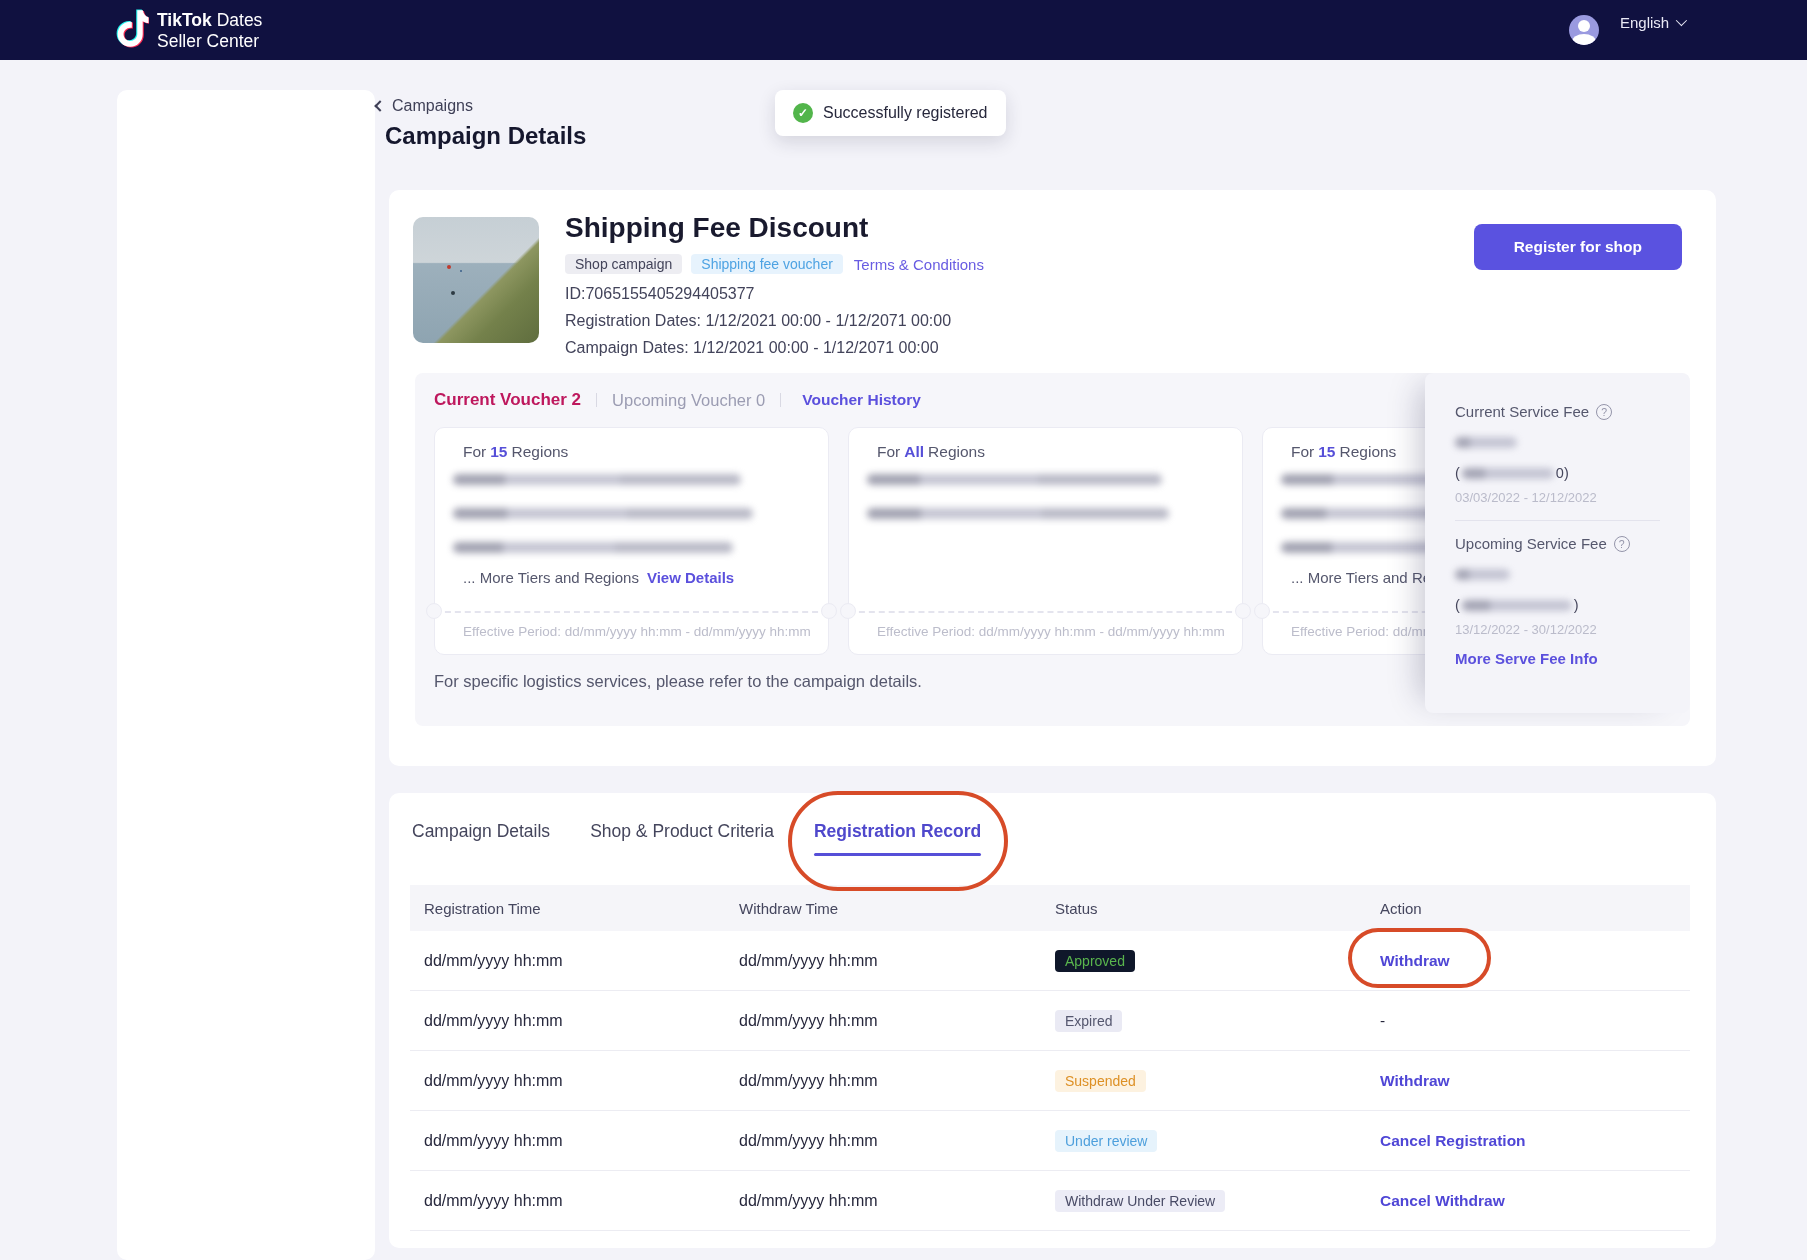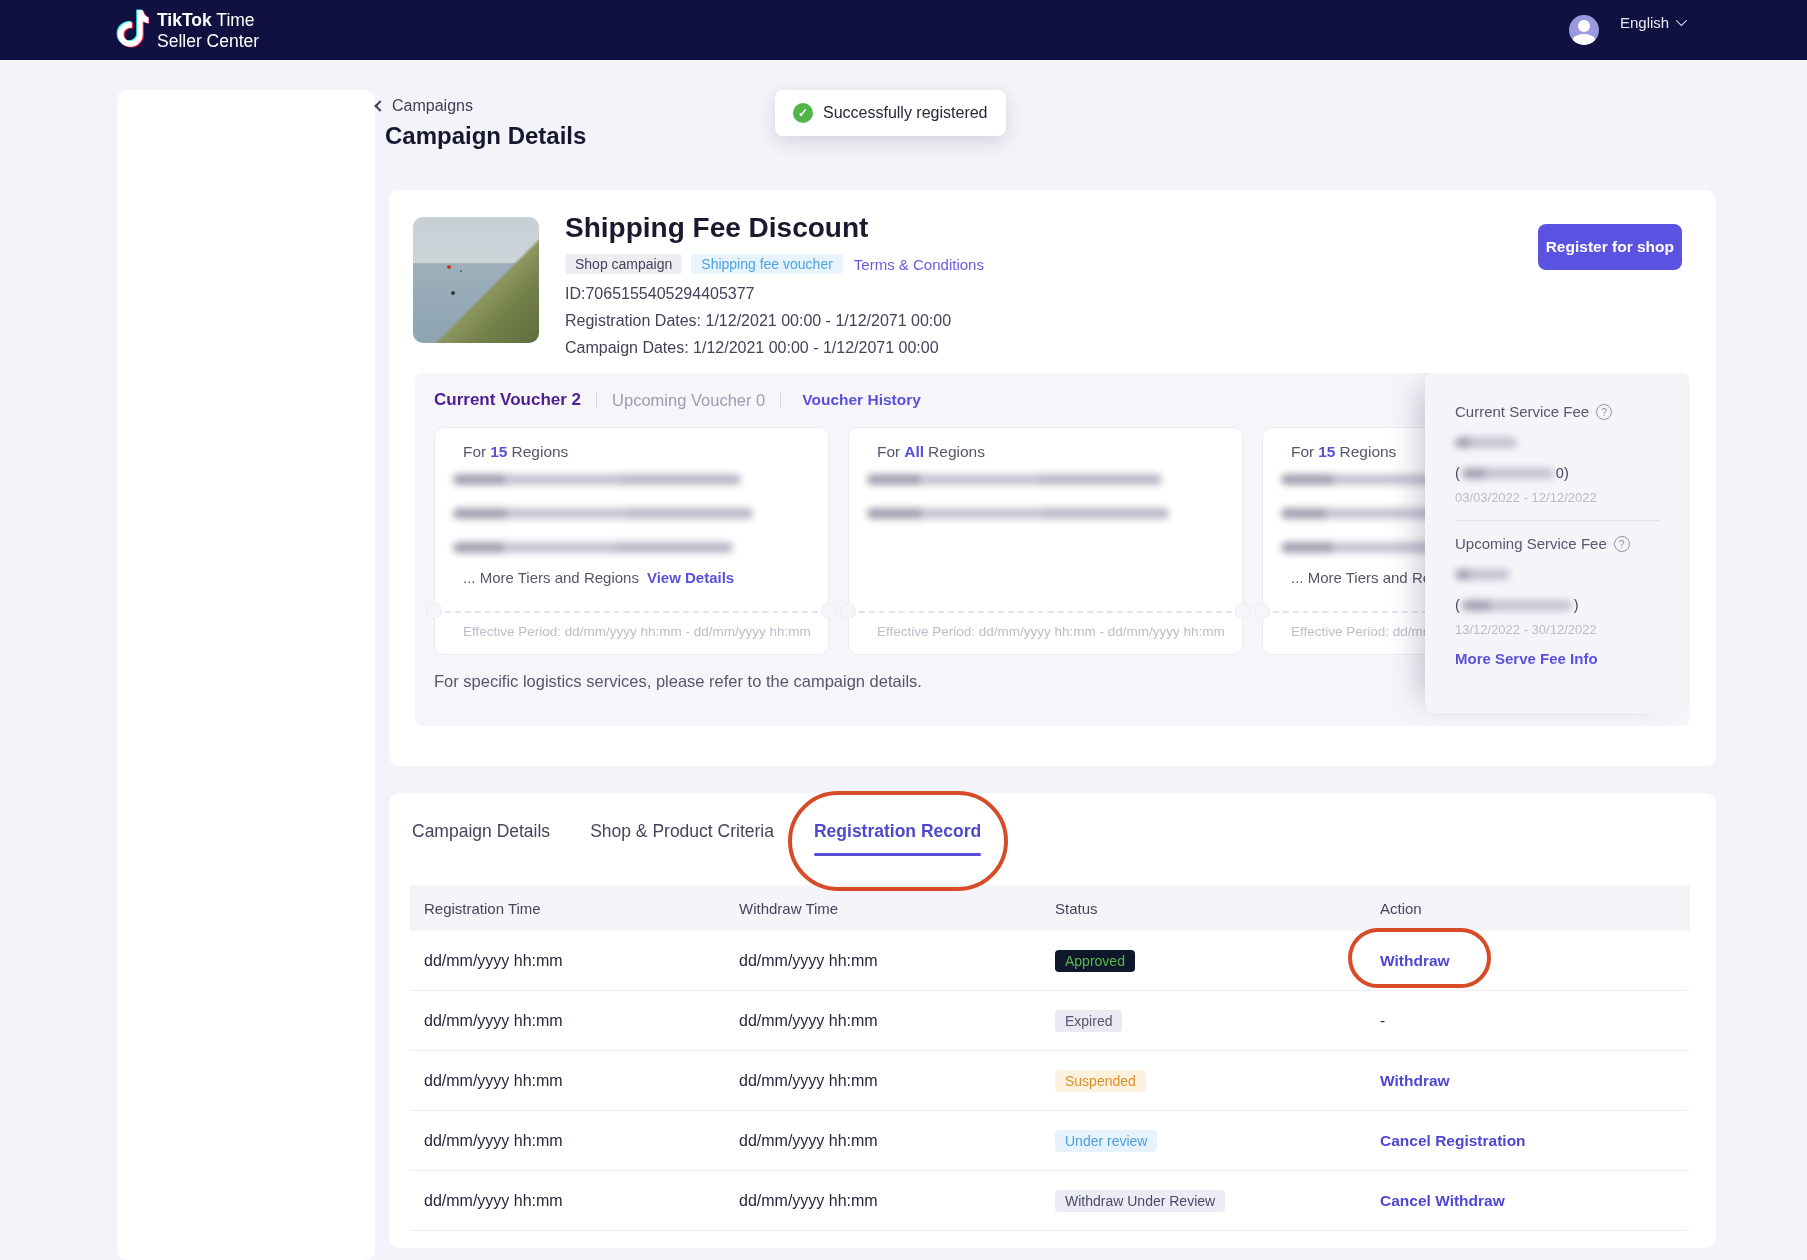--- a/index.html
+++ b/index.html
@@ -38,26 +38,26 @@
   }
   .camp-img::after { content:""; position:absolute; left:34px; top:48px; width:4px; height:4px; border-radius:50%; background:#c03a2e; box-shadow:12px 4px 0 -1px #3a5f8a, 4px 26px 0 0 #2e3b44; }
   .camp-info { position:absolute; left:176px; top:22px; }
   .camp-name { font-size:28px; font-weight:700; color:#191a2e; }
   .tag-row { display:flex; align-items:center; gap:9px; margin-top:8px; height:24px; }
   .pill { font-size:14px; padding:2px 10px; border-radius:4px; white-space:nowrap; }
   .pill-shop { background:#ededf2; color:#43445a; }
   .pill-voucher { background:#e7f3fd; color:#4ea3e3;text-align:center; }
   .terms-link { font-size:15px; color:#685ce2; margin-left:2px; cursor:pointer; }
   .meta-line { font-size:16px; color:#42435a; margin-top:8px; line-height:19px; }
-  .register-btn { position:absolute; right:34px; top:34px; height:46px; padding:0 8px; background:#5a52e0; color:#fff; font-size:15.5px; font-weight:600; border:none; border-radius:8px; cursor:pointer; }
+  .register-btn { position:absolute; right:34px; top:34px; height:46px; padding:0 40px; background:#5a52e0; color:#fff; font-size:15.5px; font-weight:600; border:none; border-radius:8px; cursor:pointer; }
 
   
   .v-section { position:absolute; left:26px; top:183px; width:1275px; height:353px; background:#f6f6fa; border-radius:8px; overflow:hidden; }
   .v-tabs { position:absolute; left:19px; top:17px; display:flex; align-items:center; gap:15px; }
-  .v-tab-current { font-size:17px; font-weight:700; color:#4c1d95; cursor:pointer; }
+  .v-tab-current { font-size:17px; font-weight:700; color:#be185d; cursor:pointer; }
   .v-tab-upcoming { font-size:16.5px; color:#9b9cb2; cursor:pointer; }
   .v-tab-history { font-size:15.5px; font-weight:600; color:#5b50dd; cursor:pointer; margin-left:6px; }
   .v-sep { width:1px; height:14px; background:#d9d9e3; }
   .v-cards { position:absolute; left:19px; top:54px; display:flex; gap:19px; }
   .v-card { position:relative; width:395px; height:228px; background:#fff; border:1px solid #ebebf3; border-radius:10px; }
   .v-region { position:absolute; left:28px; top:15px; font-size:15.5px; color:#55576d; }
   .v-region .cnt { color:#564fd8; font-weight:600; margin:0 4px; }
   .blur-bar { position:absolute; height:11px; border-radius:6px; opacity:.6; filter:blur(3.5px);
     background:linear-gradient(90deg,#63647d 0%,#63647d 18%,#9d9eb4 18%,#9d9eb4 58%,#8a8ba1 58%,#8a8ba1 100%); }
   .v-more { position:absolute; left:28px; top:141px; font-size:15px; color:#55576d; white-space:nowrap; }
@@ -114,21 +114,21 @@
       <svg width="36" height="44" viewBox="0 0 40 46">
         <g transform="translate(-1.2,-0.8)">
             <path fill="#25f4ee" d="M27 1h6.2c.5 3.9 2.9 7 6.3 7.9v6.4c-2.4-.1-4.6-.8-6.5-2v14.5c0 7.7-6.2 13.9-13.9 13.9S5.2 35.5 5.2 27.8 11.4 13.9 19.1 13.9c.6 0 1.2 0 1.8.1v6.6c-.6-.1-1.2-.2-1.8-.2-4.1 0-7.4 3.3-7.4 7.4s3.3 7.4 7.4 7.4 7.9-3.3 7.9-7.4V1z"></path>
           </g>
         <g transform="translate(1.2,0.8)">
             <path fill="#fe2c55" d="M27 1h6.2c.5 3.9 2.9 7 6.3 7.9v6.4c-2.4-.1-4.6-.8-6.5-2v14.5c0 7.7-6.2 13.9-13.9 13.9S5.2 35.5 5.2 27.8 11.4 13.9 19.1 13.9c.6 0 1.2 0 1.8.1v6.6c-.6-.1-1.2-.2-1.8-.2-4.1 0-7.4 3.3-7.4 7.4s3.3 7.4 7.4 7.4 7.9-3.3 7.9-7.4V1z"></path>
           </g>
         <path fill="#ffffff" d="M27 1h6.2c.5 3.9 2.9 7 6.3 7.9v6.4c-2.4-.1-4.6-.8-6.5-2v14.5c0 7.7-6.2 13.9-13.9 13.9S5.2 35.5 5.2 27.8 11.4 13.9 19.1 13.9c.6 0 1.2 0 1.8.1v6.6c-.6-.1-1.2-.2-1.8-.2-4.1 0-7.4 3.3-7.4 7.4s3.3 7.4 7.4 7.4 7.9-3.3 7.9-7.4V1z"></path>
       </svg>
       <div class="brand">
-        <div class="b1"><b>TikTok</b><span> Time</span></div>
+        <div class="b1"><b>TikTok</b><span> Dates</span></div>
         <div class="b2">Seller Center</div>
       </div>
     </div>
     <div class="avatar"></div>
     <div class="lang">
       <span>English</span>
       <span class="chev-down"></span>
     </div>
   </div>
 

